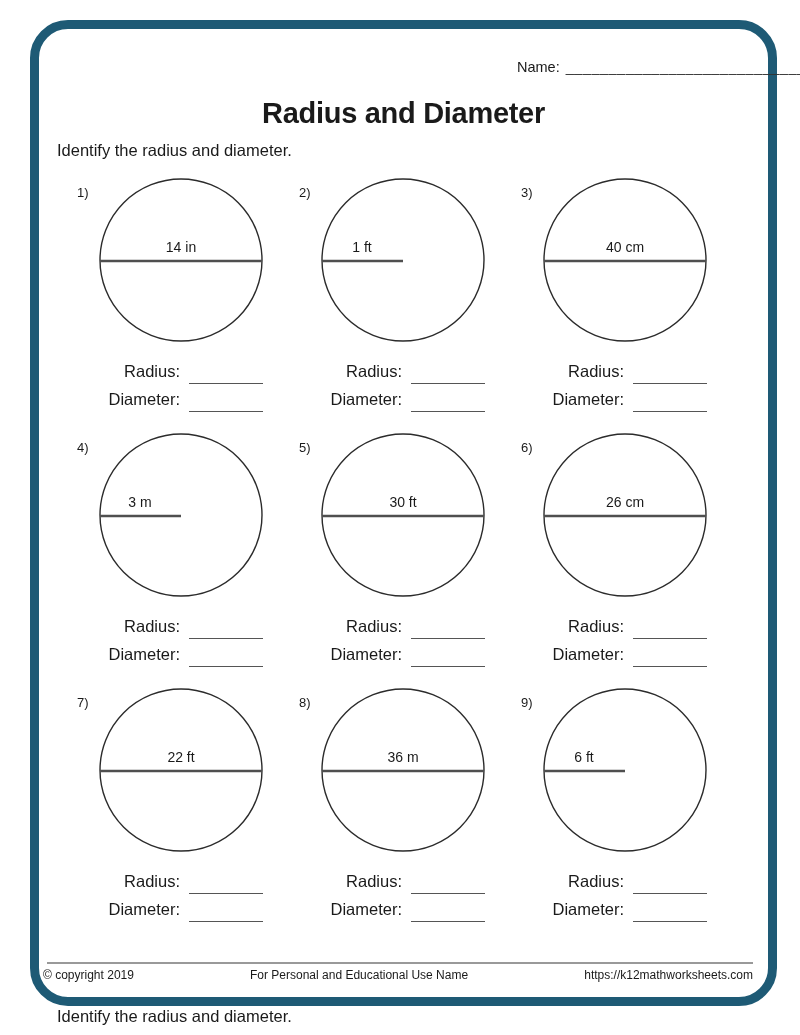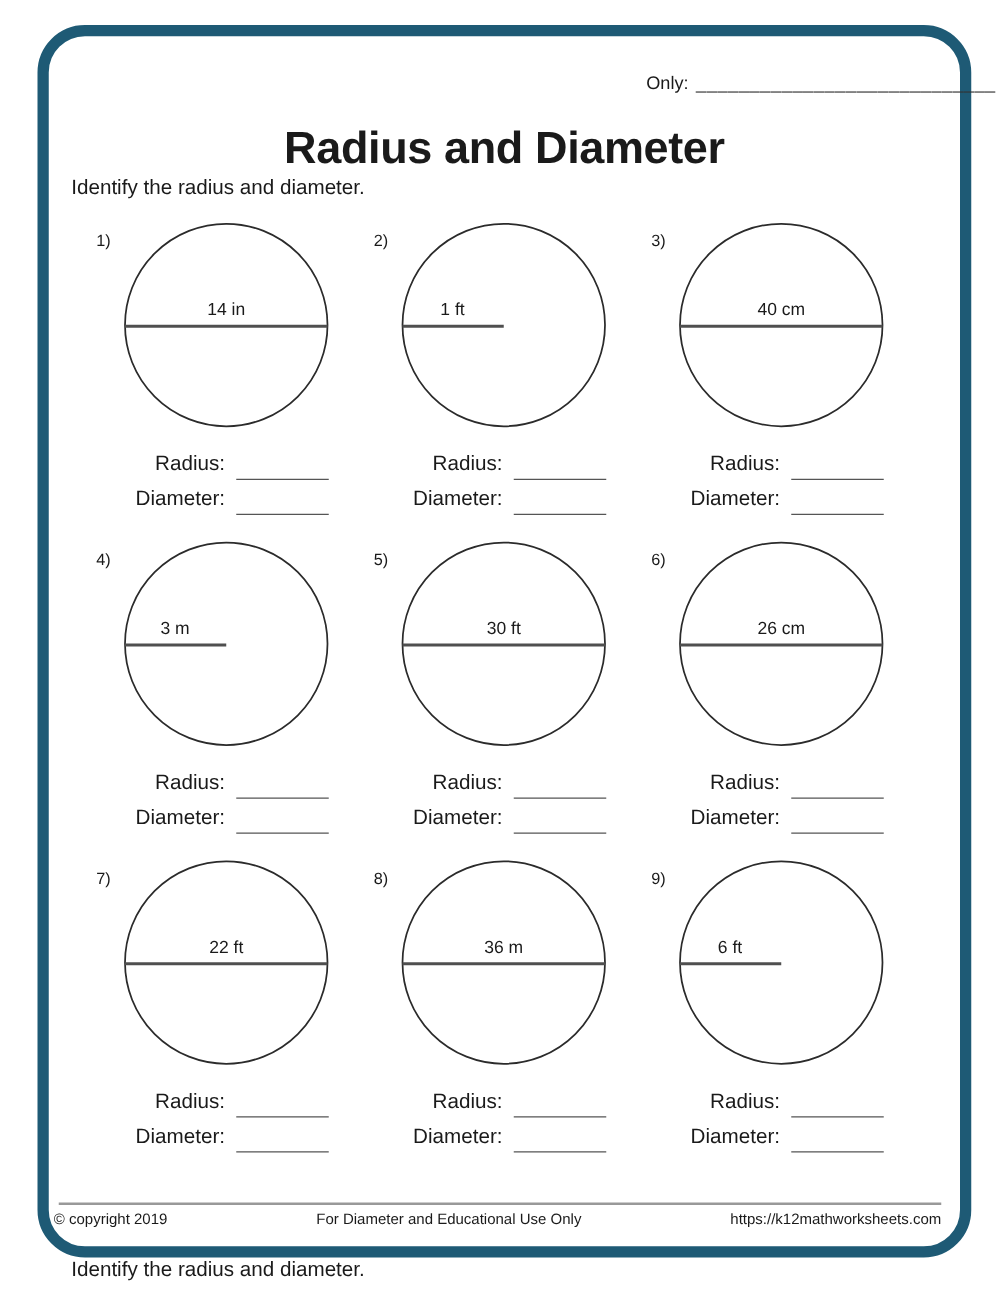--- a/index.html
+++ b/index.html
@@ -20,21 +20,21 @@
     border:9px solid var(--border-color);border-radius:38px;
     background:#fff;
   }
   .name-row{
     position:absolute;left:517px;top:59px;display:flex;gap:6px;
     font-size:14.5px;white-space:nowrap;
   }
   .name-blank{letter-spacing:0.5px;color:#333;}
   .page-title{
     position:absolute;left:30px;top:97px;width:747px;text-align:center;
-    font-size:36px;font-weight:700;letter-spacing:-0.3px;
+    font-size:29px;font-weight:700;letter-spacing:-0.3px;
   }
   .instruction{
     position:absolute;left:57px;top:141px;font-size:16.5px;
   }
   .problems-grid{
     position:absolute;left:60px;top:175px;
     display:grid;grid-template-columns:repeat(3,222px);grid-auto-rows:255px;
   }
   .cell{position:relative;}
   .pnum{position:absolute;left:17px;top:10px;font-size:13px;}
@@ -68,21 +68,21 @@
   .next-page-text{
     position:absolute;left:57px;top:1007px;font-size:16.5px;
   }
 </style>
 </head>
 <body>
 
 <div class="border-frame"></div>
 
 <div class="name-row">
-  <span>Only:</span>
+  <span>Name:</span>
   <span class="name-blank">____________________________</span>
 </div>
 
 <h1 class="page-title">Radius and Diameter</h1>
 
 <div class="instruction">Identify the radius and diameter.</div>
 
 <div class="problems-grid">
   <div class="cell">
     <span class="pnum">1)</span>
@@ -253,17 +253,17 @@
         <span class="ans-line"></span>
       </div>
     </div>
   </div>
 </div>
 
 <div class="footer-divider"></div>
 
 <div class="footer">
   <span>© copyright 2019</span>
-  <span>For Diameter and Educational Use Only</span>
+  <span>For Personal and Educational Use Name</span>
   <span>https://k12mathworksheets.com</span>
 </div>
 
 <div class="next-page-text">Identify the radius and diameter.</div>
 
 </body></html>

